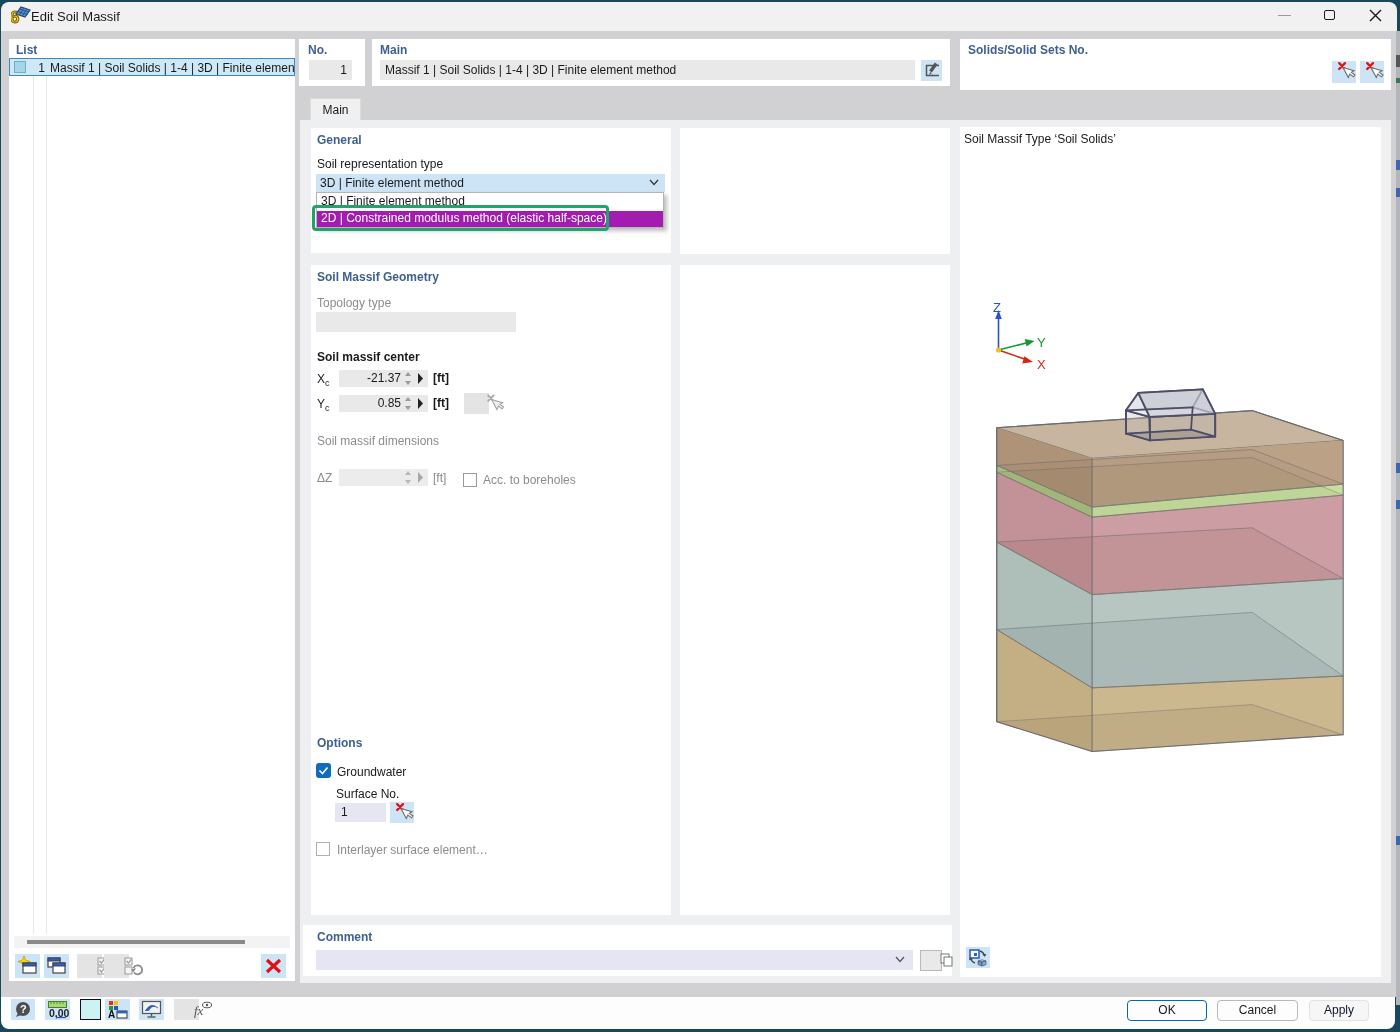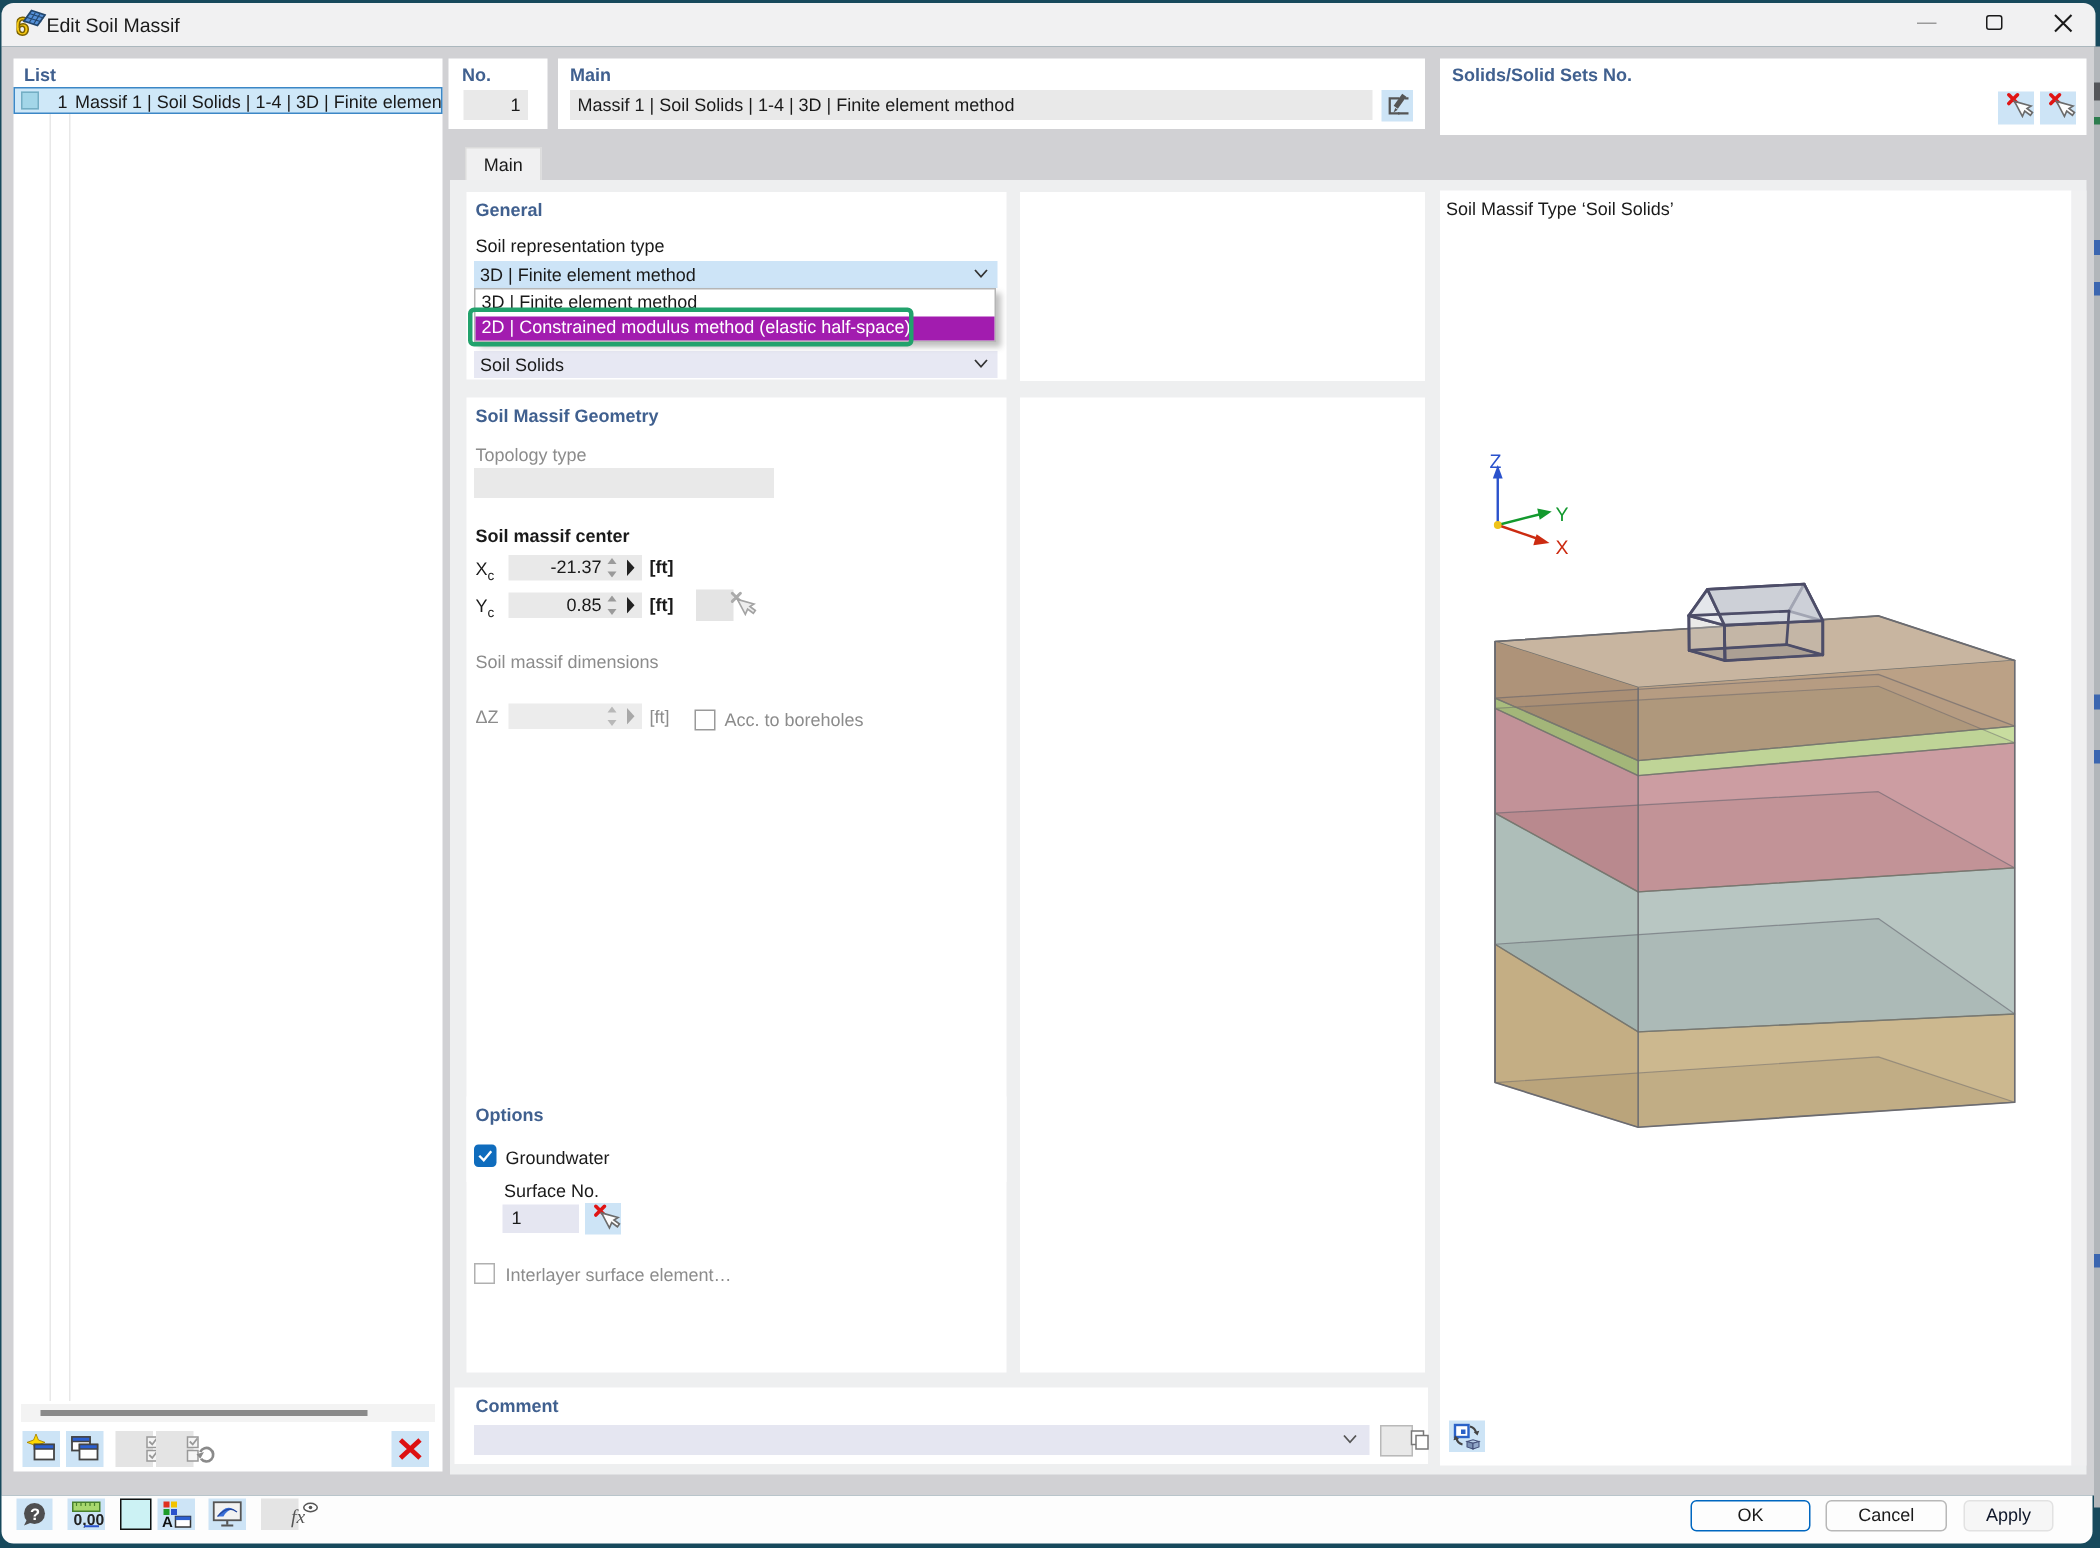--- a/index.html
+++ b/index.html
@@ -150,26 +150,20 @@
 
 <div class="panel" style="left:311px; top:128px; width:360px; height:125px;">
   <div class="abs seclabel" style="left:6px; top:5px;">General</div>
   <div class="abs" style="left:6px; top:29px;">Soil representation type</div>
   <div class="abs" style="left:5px; top:46px; width:349px; height:18px; background:#cde4f7;">
     <div class="abs" style="left:4px; top:2px;">3D | Finite element method</div>
     <svg class="abs" style="right:6px; top:5px;" width="10" height="8">
         <path d="M1,1 L5,5.5 L9,1" stroke="#333" stroke-width="1.2" fill="none"></path>
       </svg>
   </div>
-  <div class="abs" style="left:5px; top:106px; width:349px; height:18px; background:#e7e8f3;">
-    <div class="abs" style="left:4px; top:2px;">Soil Solids</div>
-    <svg class="abs" style="right:6px; top:5px;" width="10" height="8">
-        <path d="M1,1 L5,5.5 L9,1" stroke="#333" stroke-width="1.2" fill="none"></path>
-      </svg>
-  </div>
 </div>
 
 <div class="abs" style="left:316px; top:192px; width:348px; height:36px; background:#fff; border:1px solid #b5b5b5; box-shadow:3px 3px 4px rgba(0,0,0,0.25); z-index:5;">
   <div class="abs" style="left:4px; top:1px;">3D | Finite element method</div>
   <div class="abs" style="left:0px; top:18px; width:346px; height:16px; background:#a21caf; color:#fff;">
       <span style="position:absolute; left:4px; top:0px;">2D | Constrained modulus method (elastic half-space)</span>
     </div>
 </div>
 
 <div class="abs" style="left:312px; top:205px; width:297px; height:26px; border:3px solid #22a26c; border-radius:4px; z-index:6;"></div>

